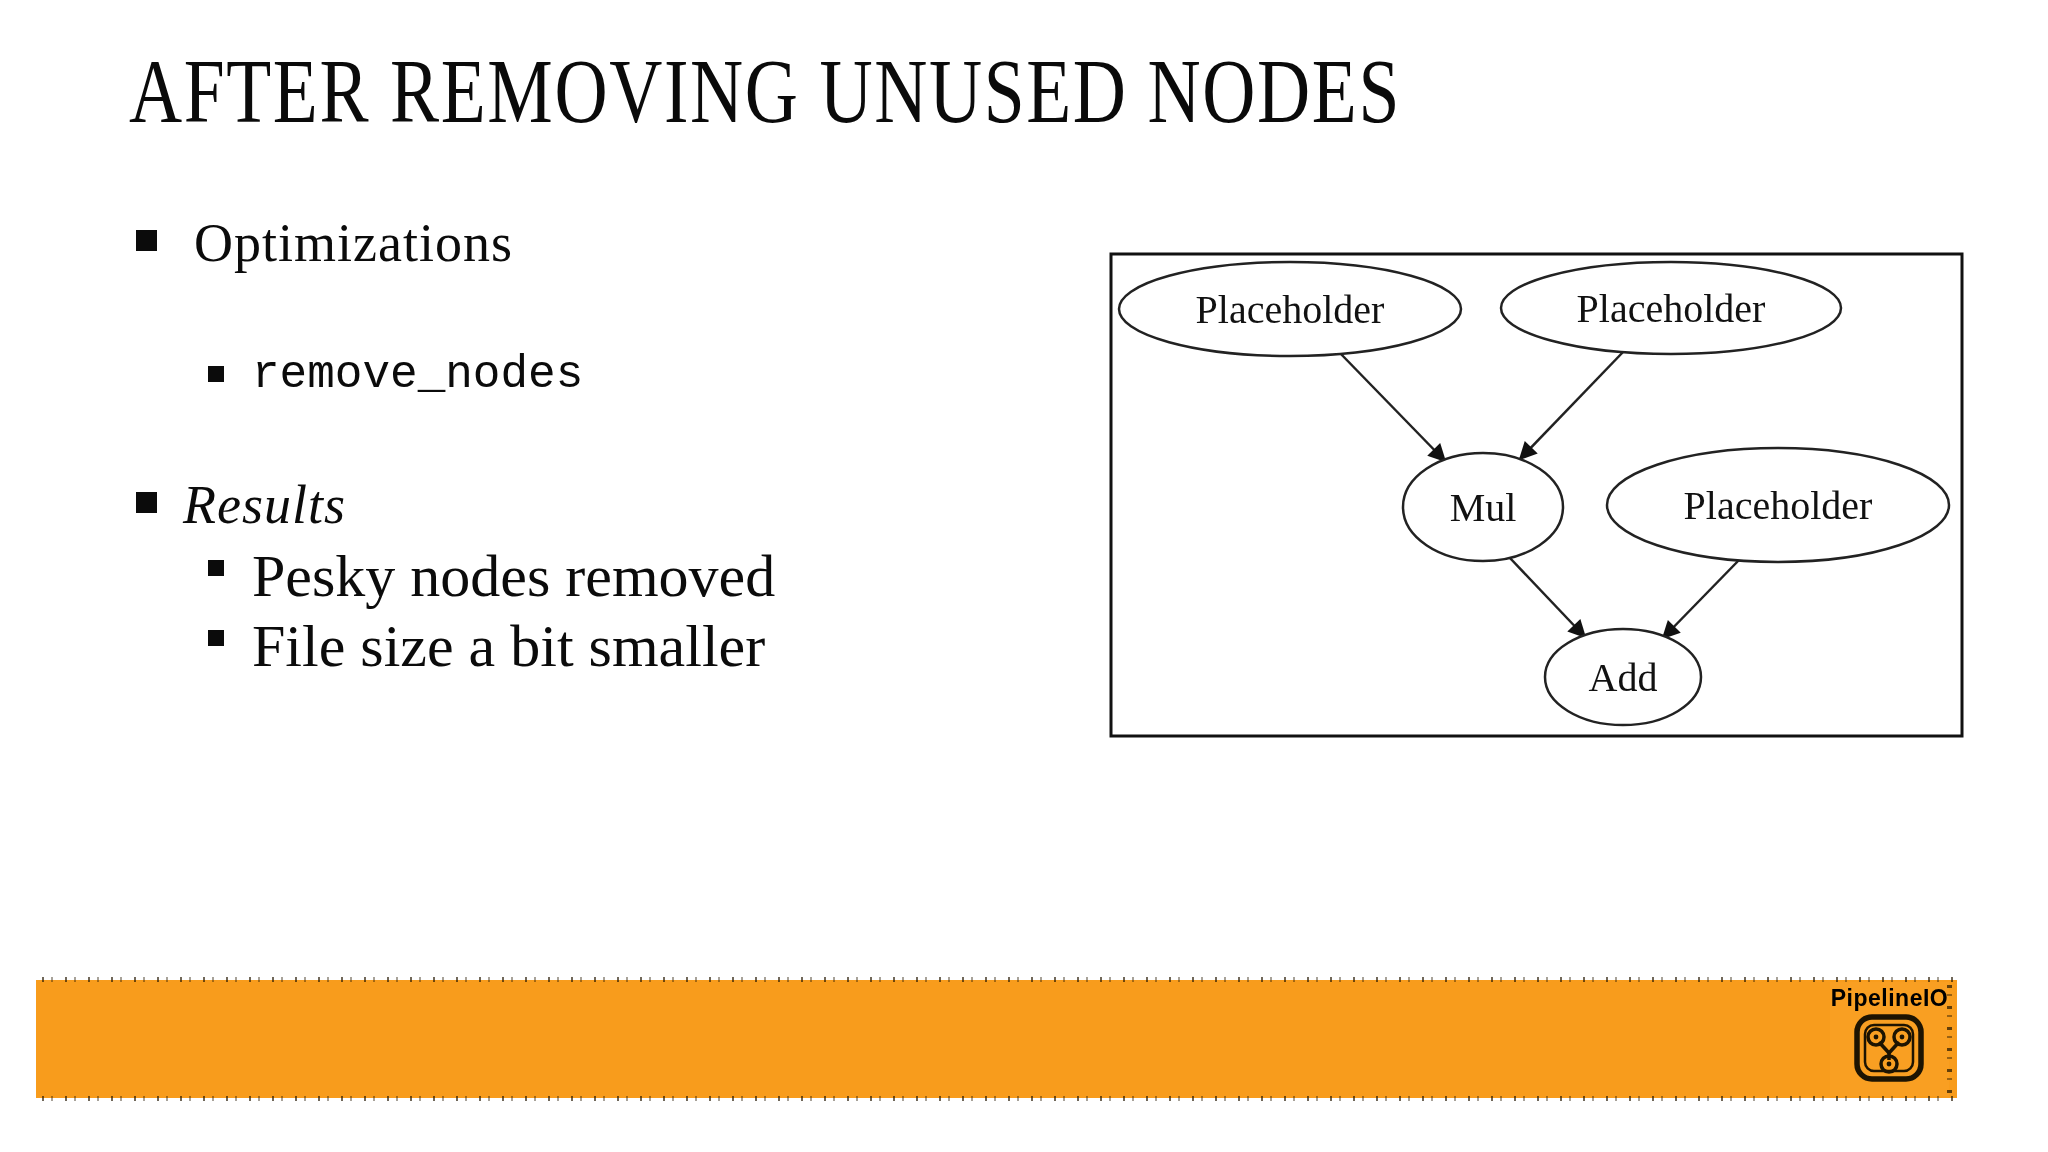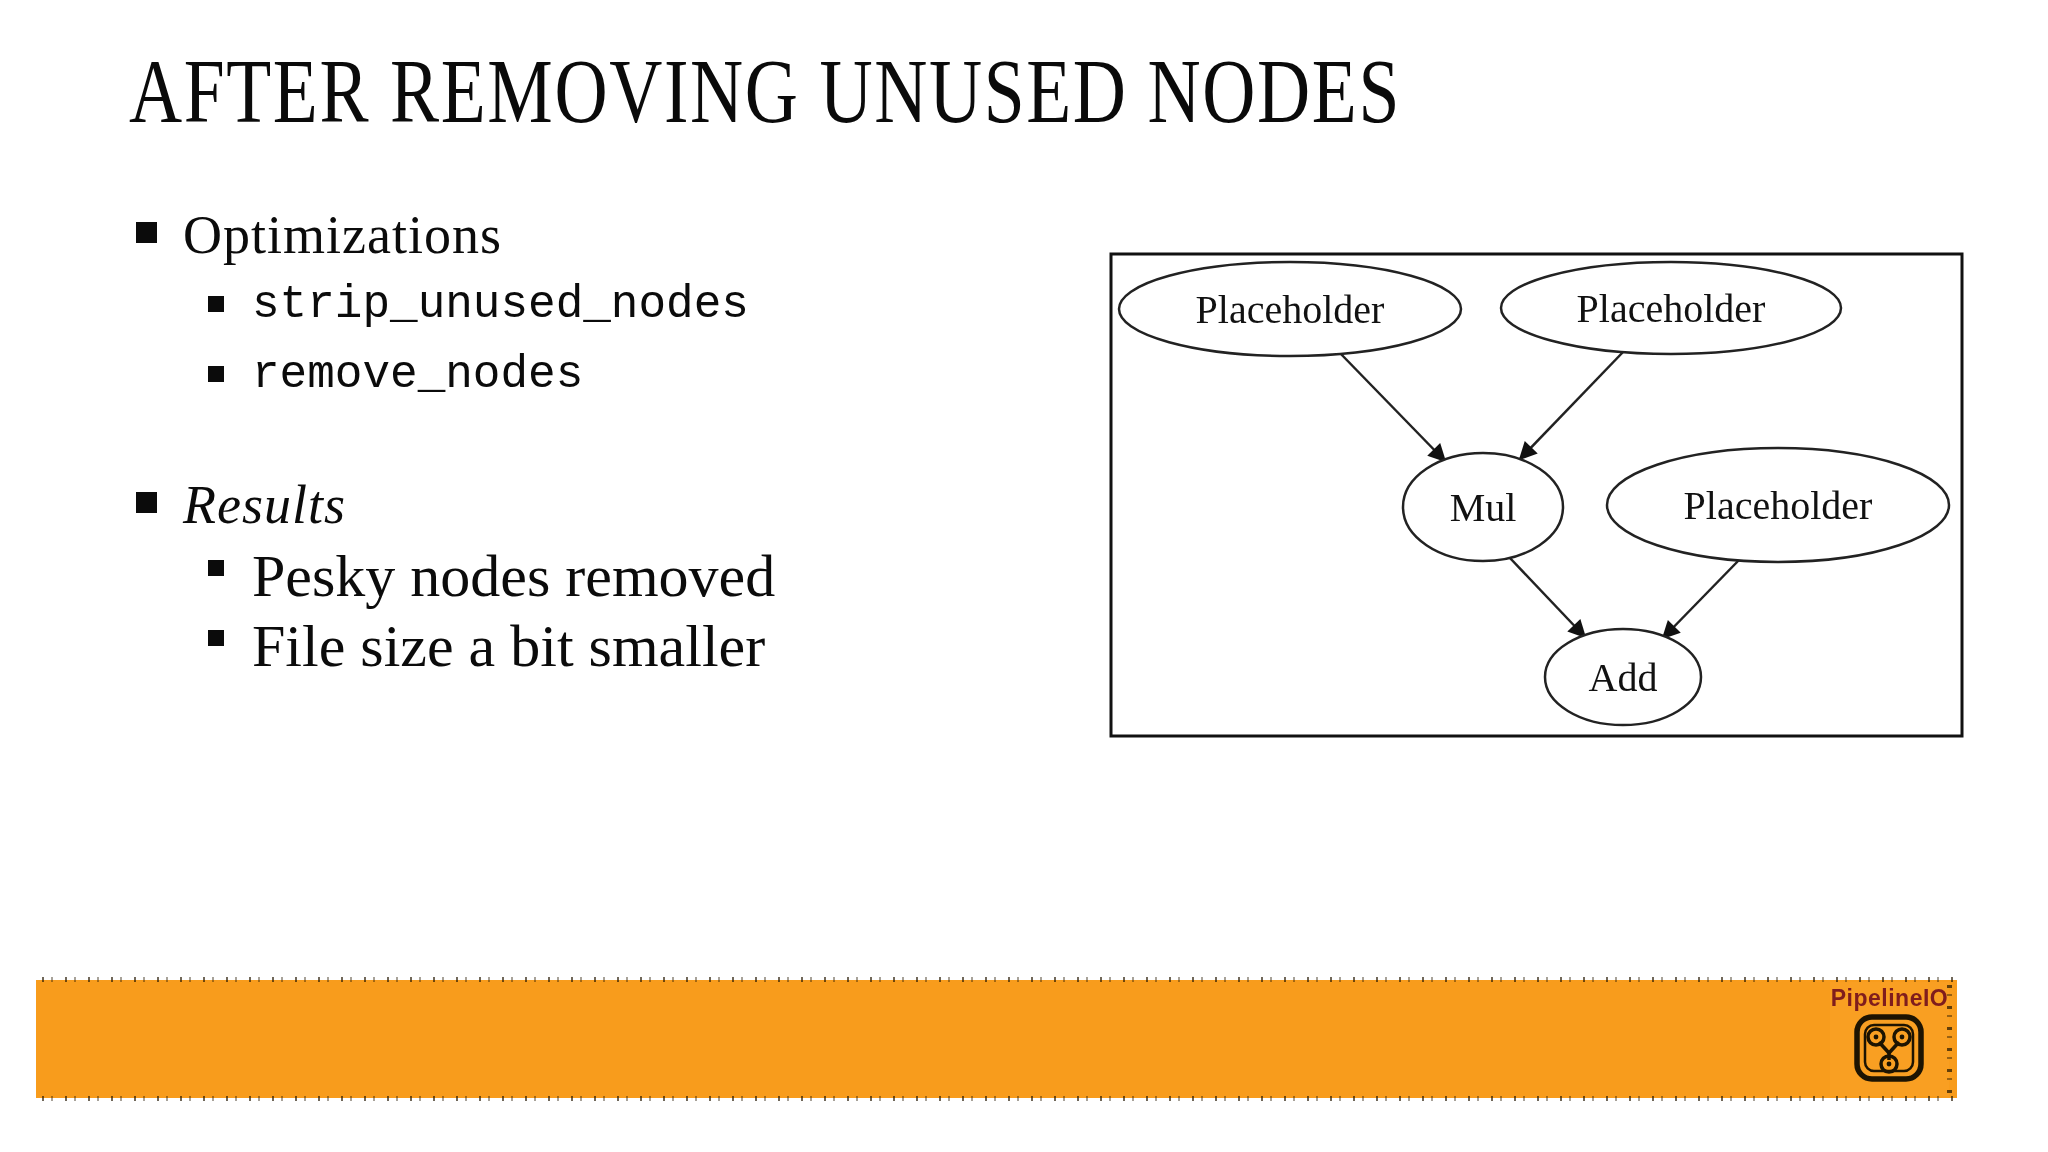--- a/index.html
+++ b/index.html
@@ -39,39 +39,35 @@
   
   .logo-panel{position:absolute;left:1794px;top:982px;width:119px;height:114px;
       background:#F99F22;}
   .logo-panel::after{content:"";position:absolute;right:-3px;top:-2px;bottom:-2px;width:5px;
       background:repeating-linear-gradient(180deg,
         transparent 0 5px, rgba(35,22,0,0.7) 5px 8px,
         transparent 8px 14px, rgba(35,22,0,0.45) 14px 16px,
         transparent 16px 21px);}
   .brand{position:absolute;left:0;right:0;top:3px;text-align:center;
       font-family:"Liberation Sans", sans-serif;font-weight:bold;font-size:23px;
-      color:#7f1d1d;letter-spacing:0.5px;}
+      color:#000000;letter-spacing:0.5px;}
   .flux{position:absolute;left:24px;top:32px;}
 </style>
 </head>
 <body>
 
 <div class="slide">
 
   <div class="title">AFTER REMOVING UNUSED NODES</div>
 
-  <div class="row lvl1" style="left:100px;top:204px;">
+  <div class="row lvl1" style="left:100px;top:212px;gap:11px;">
     <span class="sq sq1"></span>
     <span class="txt">Optimizations</span>
   </div>
 
-  <div class="row lvl2 code" style="left:172px;top:278px;">
-    <span class="sq sq2"></span>
-    <span class="txt">strip_unused_nodes</span>
-  </div>
 
   <div class="row lvl2 code" style="left:172px;top:348px;">
     <span class="sq sq2"></span>
     <span class="txt">remove_nodes</span>
   </div>
 
   <div class="row lvl1" style="left:100px;top:474px;font-style:italic;">
     <span class="sq sq1"></span>
     <span class="txt">Results</span>
   </div>

